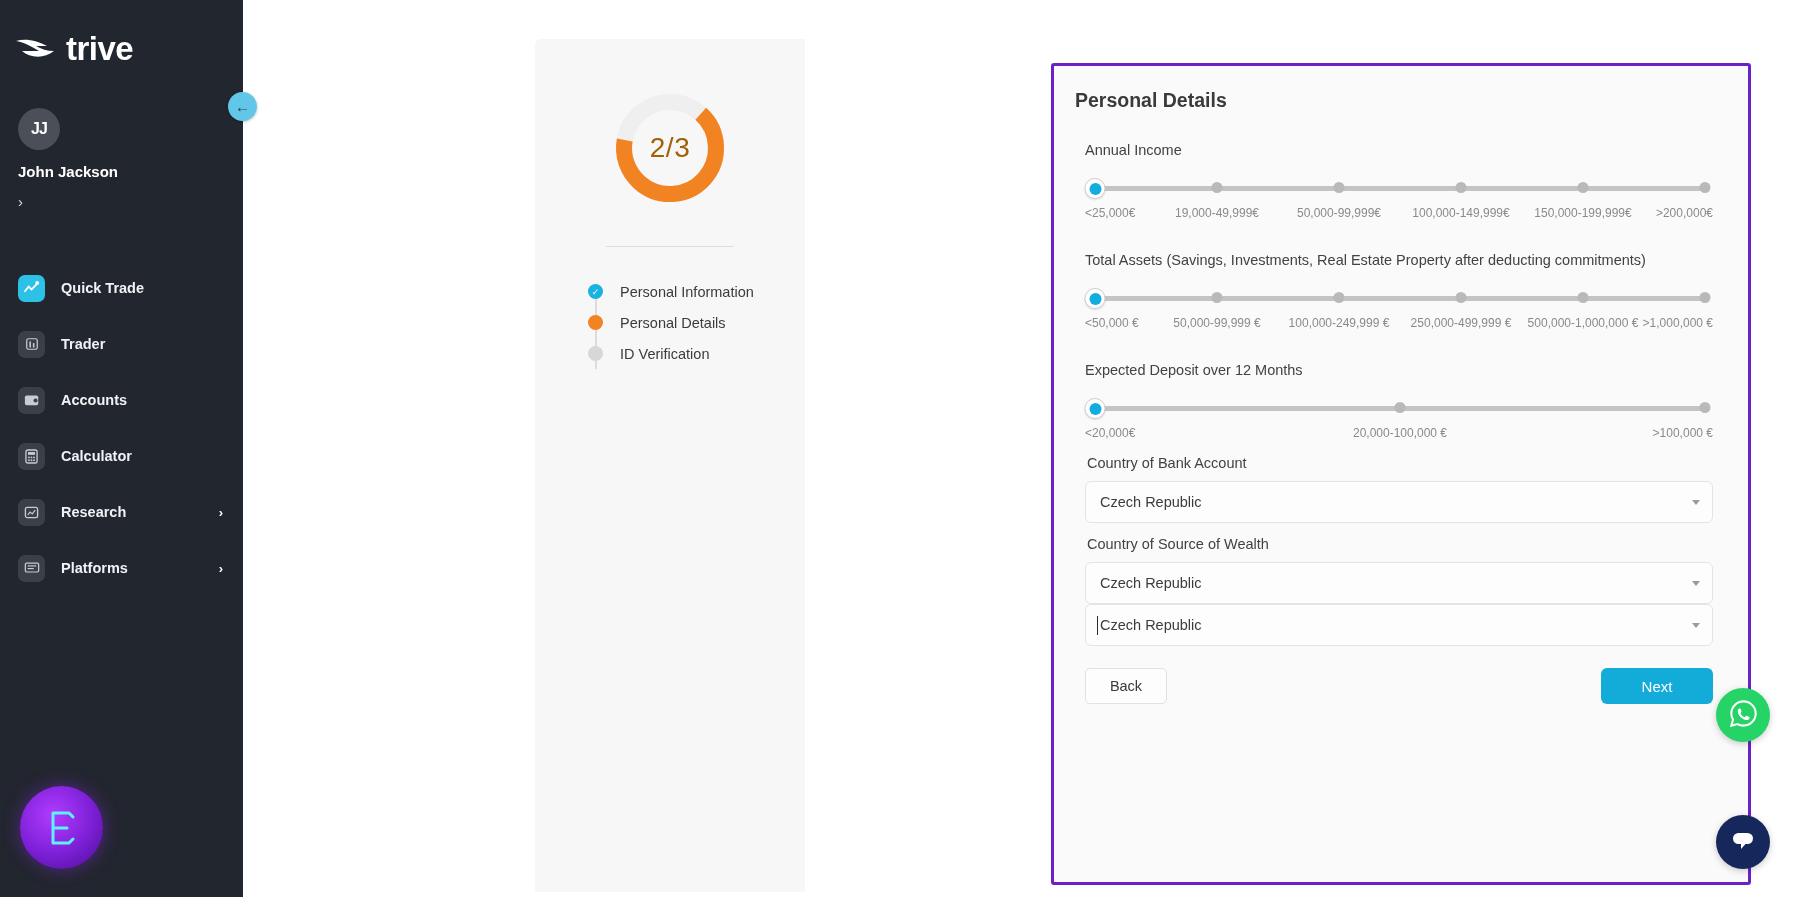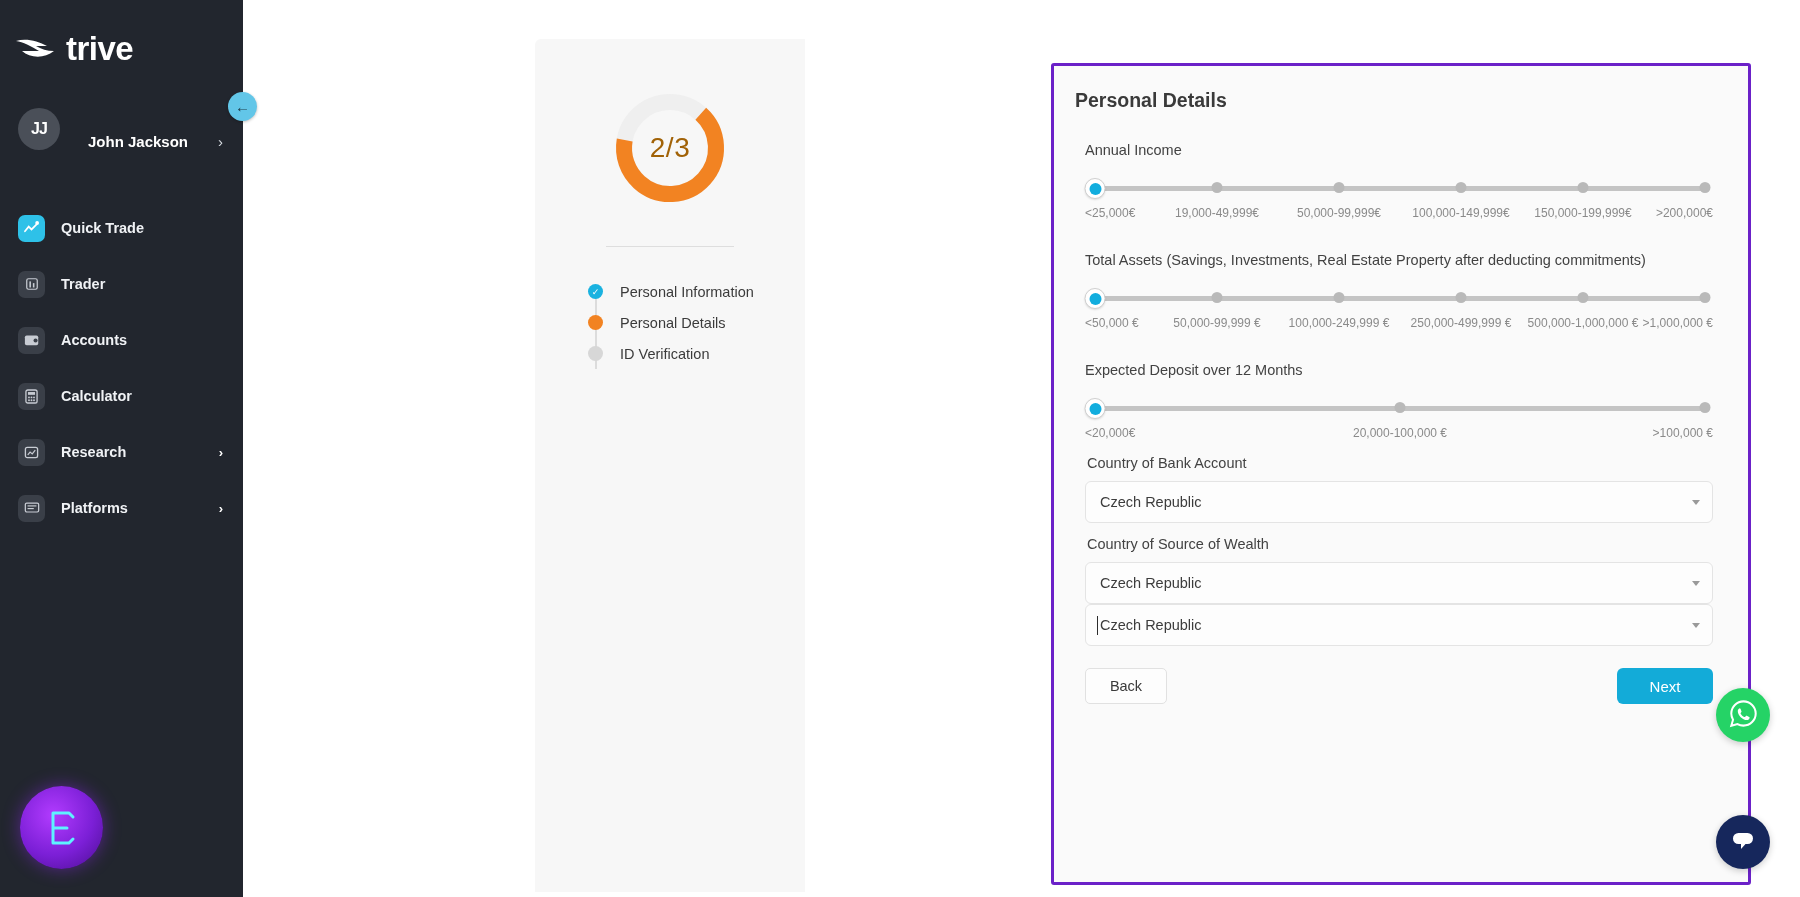--- a/index.html
+++ b/index.html
@@ -16,22 +16,22 @@
     background: #22262e;
     position: relative;
     flex: 0 0 243px;
     color: #fff;
   }
   .logo-row { display: flex; align-items: center; gap: 10px; padding: 30px 0 0 14px; }
   .logo-mark { width: 42px; height: 34px; position: relative; }
   .logo-text { font-size: 33px; font-weight: 700; letter-spacing: -.5px; color: #ffffff; }
 
   .user-row {
-    display: flex; align-items: flex-end; gap: 28px;
-    margin-top: 40px; padding: 0 20px 0 18px; cursor: pointer;
+    display: flex; align-items: flex-start; gap: 13px;
+    margin-top: 40px; padding: 0 20px 0 18px; cursor: pointer; flex-direction: column;
   }
   .avatar {
     width: 42px; height: 42px; border-radius: 50%;
     background: #4a4f58; color: #fff;
     display: flex; align-items: center; justify-content: center;
     font-size: 16px; font-weight: 700; letter-spacing: -1px;
   }
   .user-name { font-size: 15px; font-weight: 700; flex: 1; color: #fff; }
   .chev { font-size: 15px; color: #d9dde3; }
 
@@ -164,21 +164,21 @@
     display: flex; align-items: flex-start; justify-content: space-between;
     margin: 22px 13px 0 13px;
   }
   .btn-back {
     width: 82px; height: 36px; border-radius: 5px;
     background: #fdfdfd; border: 1px solid #e1e1e1;
     font-size: 14.5px; color: #3a3a3a; cursor: pointer;
     font-family: "Liberation Sans", sans-serif;
   }
   .btn-next {
-    width: 96px; height: 36px; border-radius: 6px; border: none;
+    width: 112px; height: 36px; border-radius: 6px; border: none;
     background: #13abd8; color: #ffffff; font-size: 15px; cursor: pointer;
     font-family: "Liberation Sans", sans-serif;
   }
 
   
   .fab {
     position: absolute; right: 30px;
     width: 54px; height: 54px; border-radius: 50%;
     display: flex; align-items: center; justify-content: center;
     cursor: pointer; box-shadow: 0 2px 7px rgba(0,0,0,.20);

